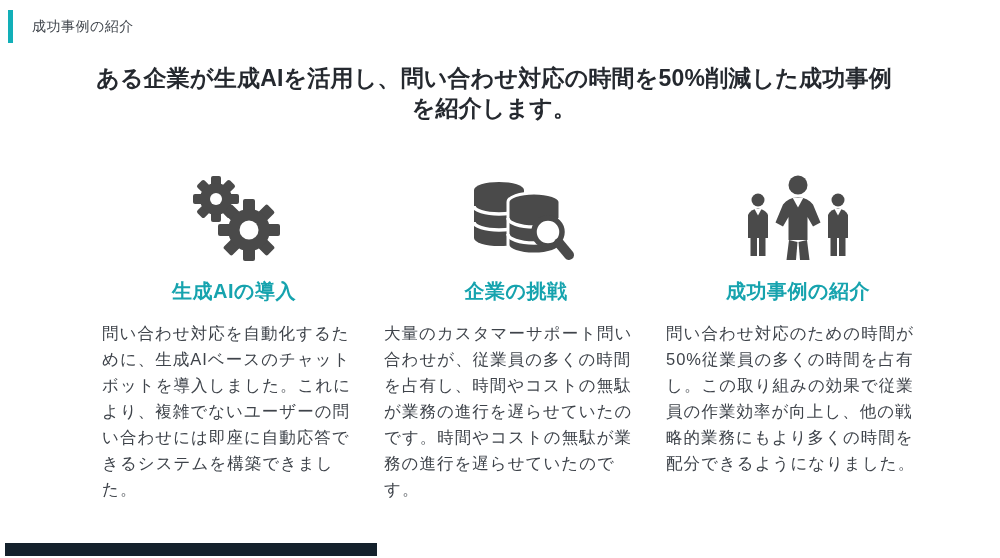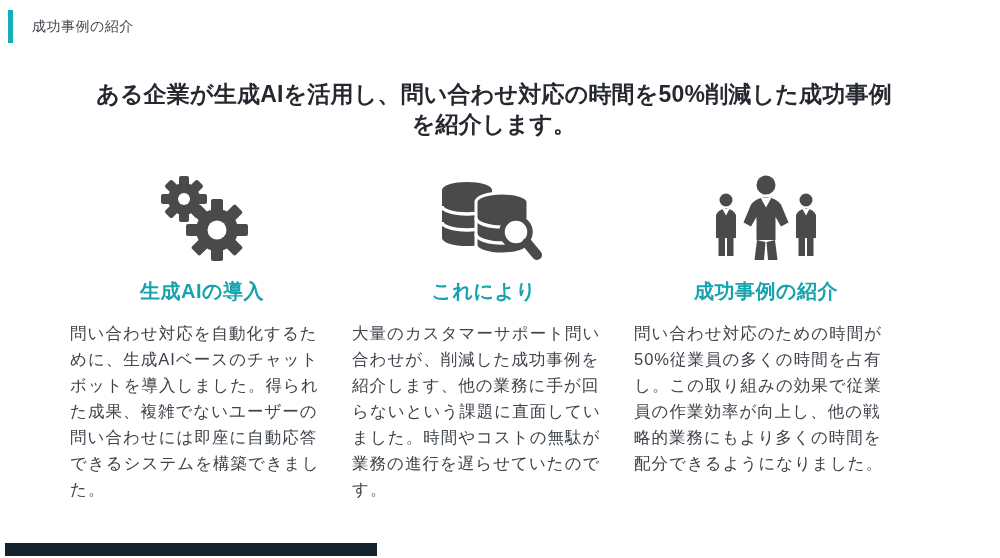--- a/index.html
+++ b/index.html
@@ -10,28 +10,28 @@
   }
   .slide{position:relative;width:1000px;height:558px;background:#ffffff;}
 
   
   .kicker{position:absolute;top:10px;left:8px;display:flex;align-items:center;}
   .kicker .accent{width:5px;height:33px;background:#12afb8;flex:0 0 auto;}
   .kicker .kicker-text{margin-left:19px;font-size:14px;color:#41464d;letter-spacing:.5px;}
 
   
   .heading{
-    position:absolute;top:63px;left:0;right:12px;margin:16px auto;width:810px;
+    position:absolute;top:63px;left:0;right:12px;margin:0 auto;width:810px;
     text-align:center;font-size:23px;font-weight:bold;color:#25292f;
     line-height:30px;letter-spacing:.2px;
   }
 
   
   .cols{
-    position:absolute;top:172px;left:70px;width:828px;
+    position:absolute;top:172px;left:102px;width:828px;
     display:grid;grid-template-columns:1fr 1fr 1fr;column-gap:18px;
   }
   .col{min-width:0;}
   .icon-wrap{height:90px;display:flex;align-items:flex-end;justify-content:center;}
   .icon-wrap svg{display:block;}
   .col-title{
     margin:16px 0 0;text-align:center;font-size:20px;font-weight:bold;
     color:#16a3ae;letter-spacing:.5px;
   }
   .col-body{
@@ -87,40 +87,40 @@
                 <rect x="-6" y="-31" width="12" height="14" rx="2" transform="rotate(270)"></rect>
                 <rect x="-6" y="-31" width="12" height="14" rx="2" transform="rotate(315)"></rect>
               </g>
               <circle r="21"></circle>
               <circle r="9.5" fill="#ffffff"></circle>
             </g>
           </g>
         </svg>
       </div>
       <h3 class="col-title">生成AIの導入</h3>
-      <p class="col-body">問い合わせ対応を自動化するために、生成AIベースのチャットボットを導入しました。得られた成果、複雑でないユーザーの問い合わせには即座に自動応答できるシステムを構築できました。</p>
+      <p class="col-body">問い合わせ対応を自動化するために、生成AIベースのチャットボットを導入しました。これにより、複雑でないユーザーの問い合わせには即座に自動応答できるシステムを構築できました。</p>
     </div>
 
     <div class="col">
       <div class="icon-wrap">
         <svg width="122" height="88" viewBox="0 0 122 88" class="ic" aria-hidden="true">
           <g>
             <path d="M19,16 a25,8 0 0 1 50,0 V64 a25,8 0 0 1 -50,0 Z" fill="currentColor"></path>
             <path d="M19,32 a25,8 0 0 0 50,0" fill="none" stroke="#ffffff" stroke-width="3.5"></path>
             <path d="M19,48 a25,8 0 0 0 50,0" fill="none" stroke="#ffffff" stroke-width="3.5"></path>
             <path d="M53,28 a26,9 0 0 1 52,0 V71 a26,9 0 0 1 -52,0 Z" fill="currentColor" stroke="#ffffff" stroke-width="3"></path>
             <path d="M53,44 a26,9 0 0 0 52,0" fill="none" stroke="#ffffff" stroke-width="3.5"></path>
             <path d="M53,60 a26,9 0 0 0 52,0" fill="none" stroke="#ffffff" stroke-width="3.5"></path>
             <circle cx="93" cy="58" r="14" fill="#ffffff" stroke="currentColor" stroke-width="5.5"></circle>
             <path d="M104,69 L114,81" stroke="currentColor" stroke-width="10" stroke-linecap="round"></path>
           </g>
         </svg>
       </div>
-      <h3 class="col-title">これにより</h3>
-      <p class="col-body">大量のカスタマーサポート問い合わせが、削減した成功事例を紹介します、他の業務に手が回らないという課題に直面していました。時間やコストの無駄が業務の進行を遅らせていたのです。</p>
+      <h3 class="col-title">企業の挑戦</h3>
+      <p class="col-body">大量のカスタマーサポート問い合わせが、従業員の多くの時間を占有し、時間やコストの無駄が業務の進行を遅らせていたのです。時間やコストの無駄が業務の進行を遅らせていたのです。</p>
     </div>
 
     <div class="col">
       <div class="icon-wrap">
         <svg width="140" height="88" viewBox="0 0 140 88" class="ic" aria-hidden="true">
           <defs>
             <g id="person-s">
               <circle cx="30" cy="26" r="6.5" fill="currentColor"></circle>
               <path d="M30,34.5 C25,35 21.5,37.2 20,41 L20,64 L40,64 L40,41 C38.5,37.2 35,35 30,34.5 Z" fill="currentColor"></path>
               <polygon points="26.5,35 33.5,35 30,41.5" fill="#ffffff"></polygon>

